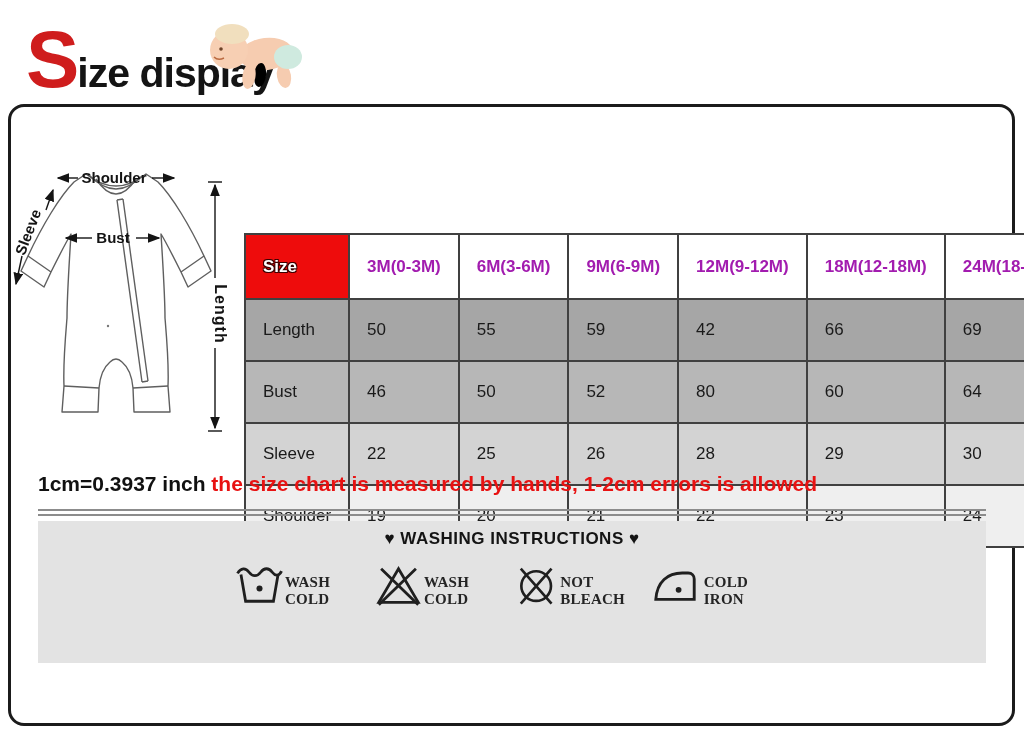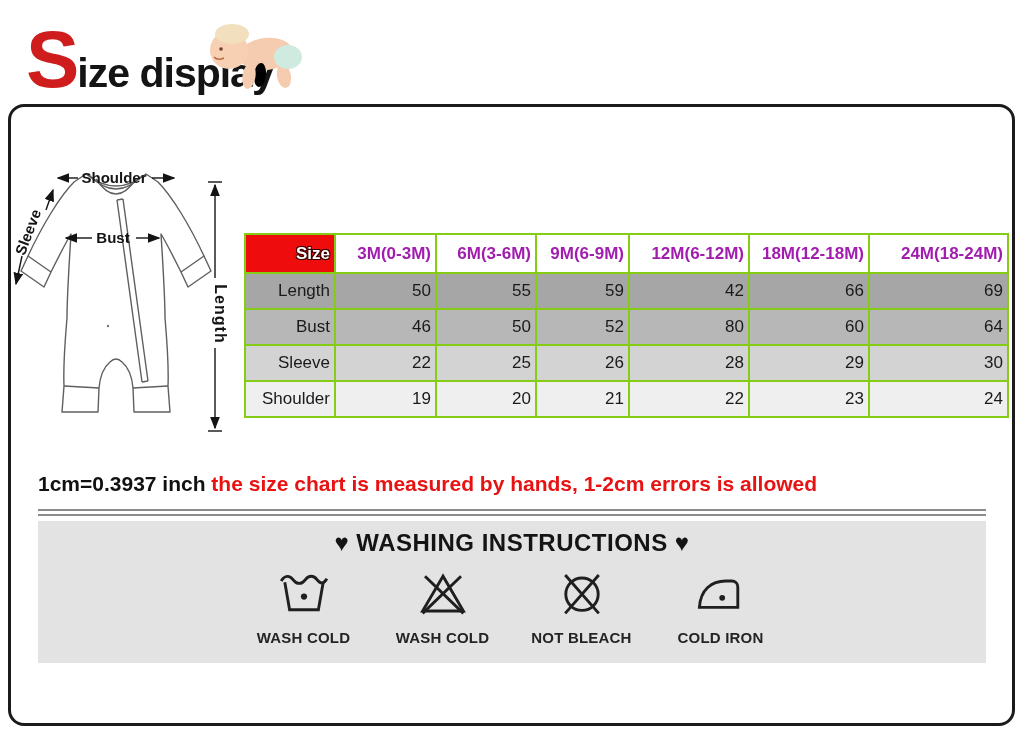--- a/index.html
+++ b/index.html
@@ -17,42 +17,42 @@
   .main-box{
     position:absolute;left:8px;top:104px;width:1001px;height:616px;
     border:3px solid #1b1b1b;border-radius:16px;background:#fff;
   }
   
   .romper-svg{position:absolute;left:8px;top:138px;width:232px;height:300px;}
   .dlabel{font-family:"Liberation Sans","DejaVu Sans",sans-serif;font-size:15px;font-weight:bold;fill:#141414;}
   .dlabel-length{font-family:"Liberation Sans","DejaVu Sans",sans-serif;font-size:16px;font-weight:bold;fill:#141414;letter-spacing:1px;}
   
   .size-table{position:absolute;left:244px;top:233px;border-collapse:collapse;table-layout:fixed;}
-  .size-table th,.size-table td{border:2px solid #84cc16;text-align:right;padding:4px;white-space:nowrap;overflow:hidden;}
+  .size-table th,.size-table td{border:2px solid #404040;text-align:left;padding:17px;white-space:nowrap;overflow:hidden;}
   .size-table th{height:29px;font-size:17px;font-weight:bold;background:#ffffff;color:#a21caf;}
   .size-table th.size-th{background:#ee0c0c;color:#ffffff;
     text-shadow:-1px -1px 0 #3a0000,1px -1px 0 #3a0000,-1px 1px 0 #3a0000,1px 1px 0 #3a0000;}
   .size-table td{height:26px;font-size:17px;color:#1a1a1a;}
   tr.r-length td{background:#a6a6a6;}
   tr.r-bust td{background:#b7b7b7;}
   tr.r-sleeve td{background:#d3d3d3;}
   tr.r-shoulder td{background:#efefef;}
   
   .note{position:absolute;left:38px;top:472px;font-size:21px;font-weight:bold;white-space:nowrap;}
   .note-black{color:#111111;}
   .note-red{color:#e81212;}
   
   .sep-line{position:absolute;left:38px;top:509px;width:948px;height:3px;
     border-top:2px solid #8c8c8c;border-bottom:2px solid #8c8c8c;}
   
   .wash-panel{position:absolute;left:38px;top:521px;width:948px;height:142px;
     background:#e3e3e3;display:flex;flex-direction:column;align-items:center;}
-  .wash-heading{margin-top:8px;font-size:24px;font-weight:bold;color:#141414;letter-spacing:.5px;}
+  .wash-heading{margin-top:8px;font-size:17px;font-weight:bold;color:#141414;letter-spacing:.5px;}
   .wash-row{margin-top:12px;display:flex;justify-content:center;}
-  .wash-item{width:139px;display:flex;flex-direction:column;align-items:center;}
+  .wash-item{width:139px;display:flex;flex-direction:row;align-items:center;font-family:Liberation Serif, serif;}
   .wash-item svg{width:54px;height:48px;}
   .wash-item svg *{stroke:#1f1f1f;stroke-width:2.4;fill:none;}
   .wash-item svg .dotfill{fill:#1f1f1f;stroke:none;}
   .wash-label{margin-top:12px;font-size:15px;font-weight:bold;color:#242424;letter-spacing:.2px;}
 </style>
 </head>
 <body>
 
 <div class="title-wrap">
   <span class="title-initial">S</span>
@@ -124,21 +124,21 @@
       <col style="width:120px">
       <col style="width:120px">
       <col style="width:139px">
   </colgroup>
   <thead>
     <tr>
       <th class="size-th">Size</th>
       <th>3M(0-3M)</th>
       <th>6M(3-6M)</th>
       <th>9M(6-9M)</th>
-      <th>12M(6-12M)</th>
+      <th>12M(9-12M)</th>
       <th>18M(12-18M)</th>
       <th>24M(18-24M)</th>
     </tr>
   </thead>
   <tbody>
     <tr class="r-length">
       <td>Length</td>
       <td>50</td>
       <td>55</td>
       <td>59</td>

